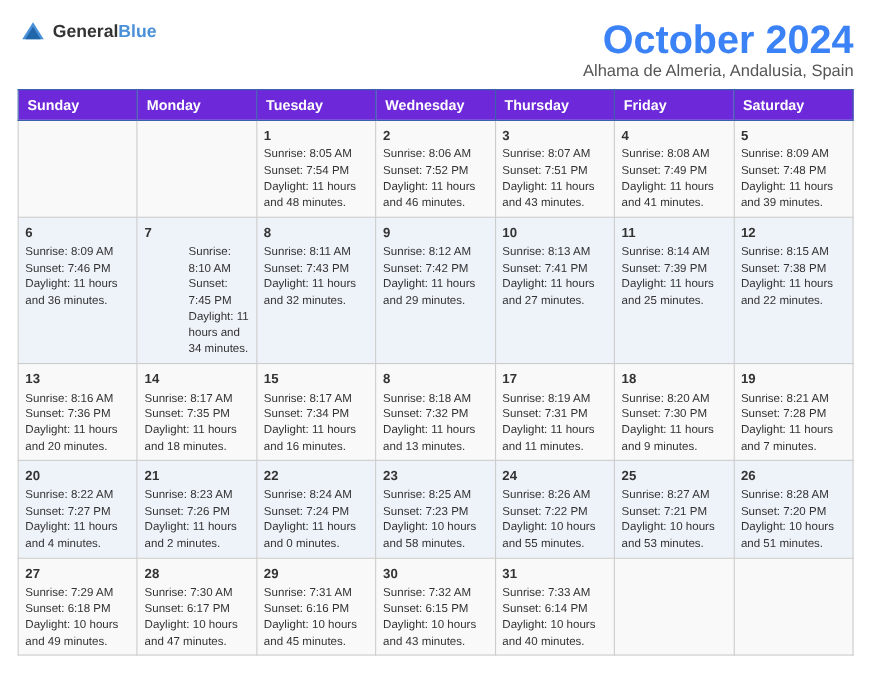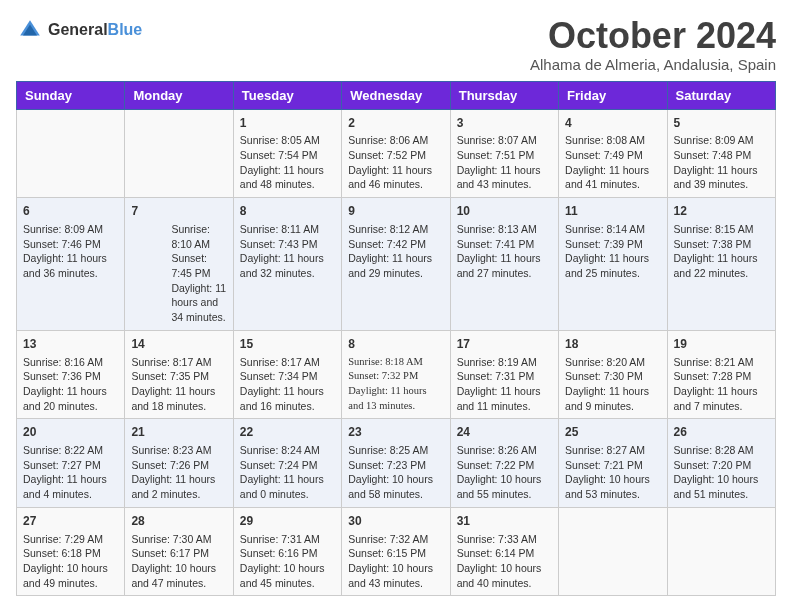--- a/index.html
+++ b/index.html
@@ -24,21 +24,21 @@
     .logo-icon {
       width: 28px;
       height: 28px;
     }
     .title-block {
       text-align: right;
     }
     .month-title {
       font-size: 36px;
       font-weight: bold;
-      color: #404040;
+      color: #3b82f6;
       line-height: 1.1;
     }
     .subtitle {
       font-size: 15px;
       color: #555;
     }
     table {
       width: 100%;
       border-collapse: collapse;
       font-size: 11px;
@@ -204,21 +204,21 @@
 Daylight: 11 hours and 18 minutes.</div>
         </td>
         <td>
           <span class="day-num">15</span>
           <div class="cell-content" style="white-space: pre-line;">Sunrise: 8:17 AM
 Sunset: 7:34 PM
 Daylight: 11 hours and 16 minutes.</div>
         </td>
         <td>
           <span class="day-num">8</span>
-          <div class="cell-content" style="white-space: pre-line; font-family: Liberation Serif, serif;">Sunrise: 8:18 AM
+          <div class="cell-content" style="white-space: pre-line;">Sunrise: 8:18 AM
 Sunset: 7:32 PM
 Daylight: 11 hours and 13 minutes.</div>
         </td>
         <td>
           <span class="day-num">17</span>
           <div class="cell-content" style="white-space: pre-line;">Sunrise: 8:19 AM
 Sunset: 7:31 PM
 Daylight: 11 hours and 11 minutes.</div>
         </td>
         <td>

